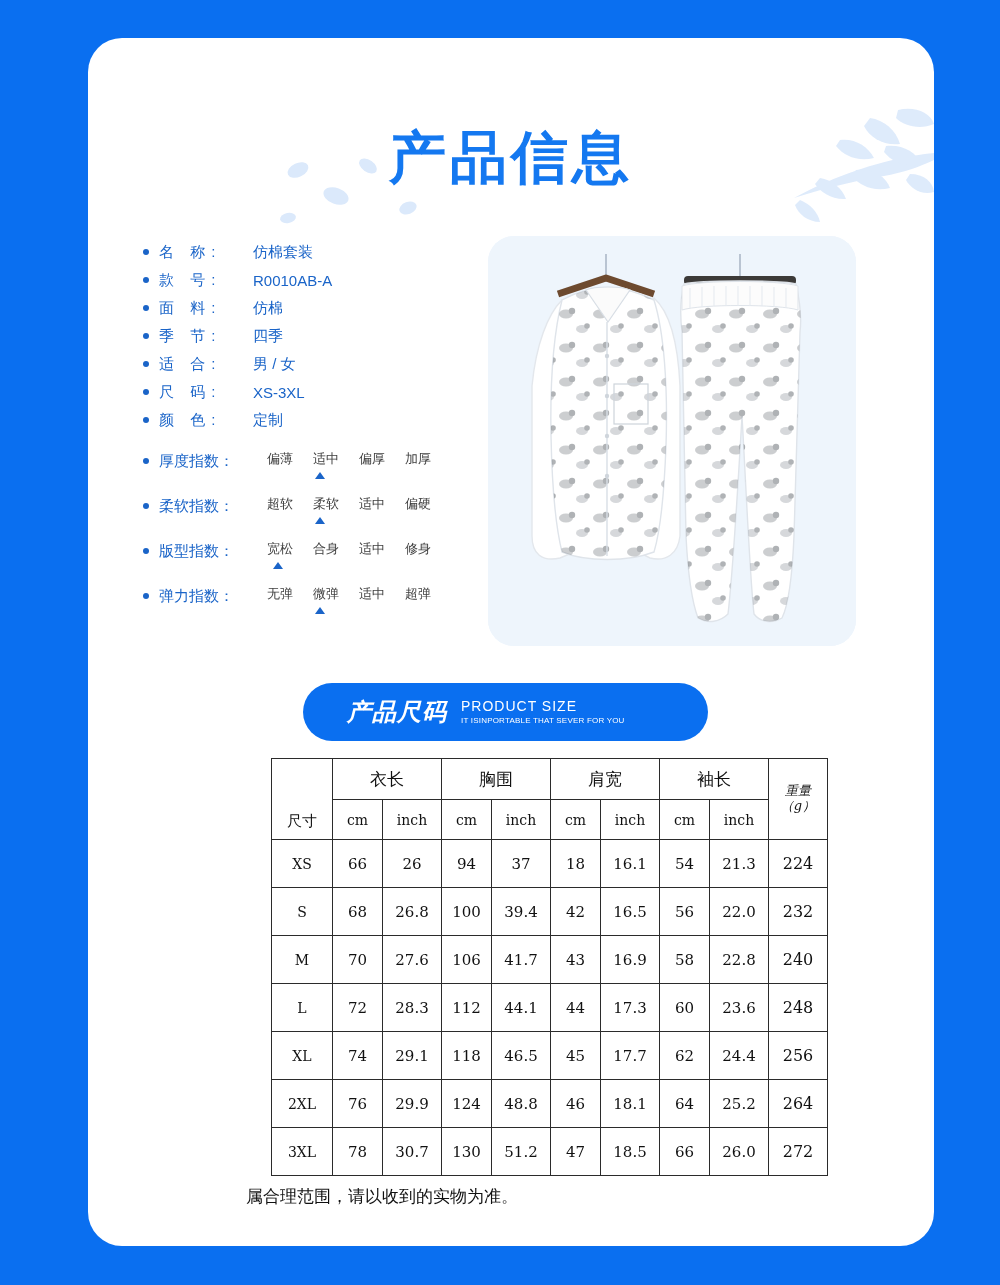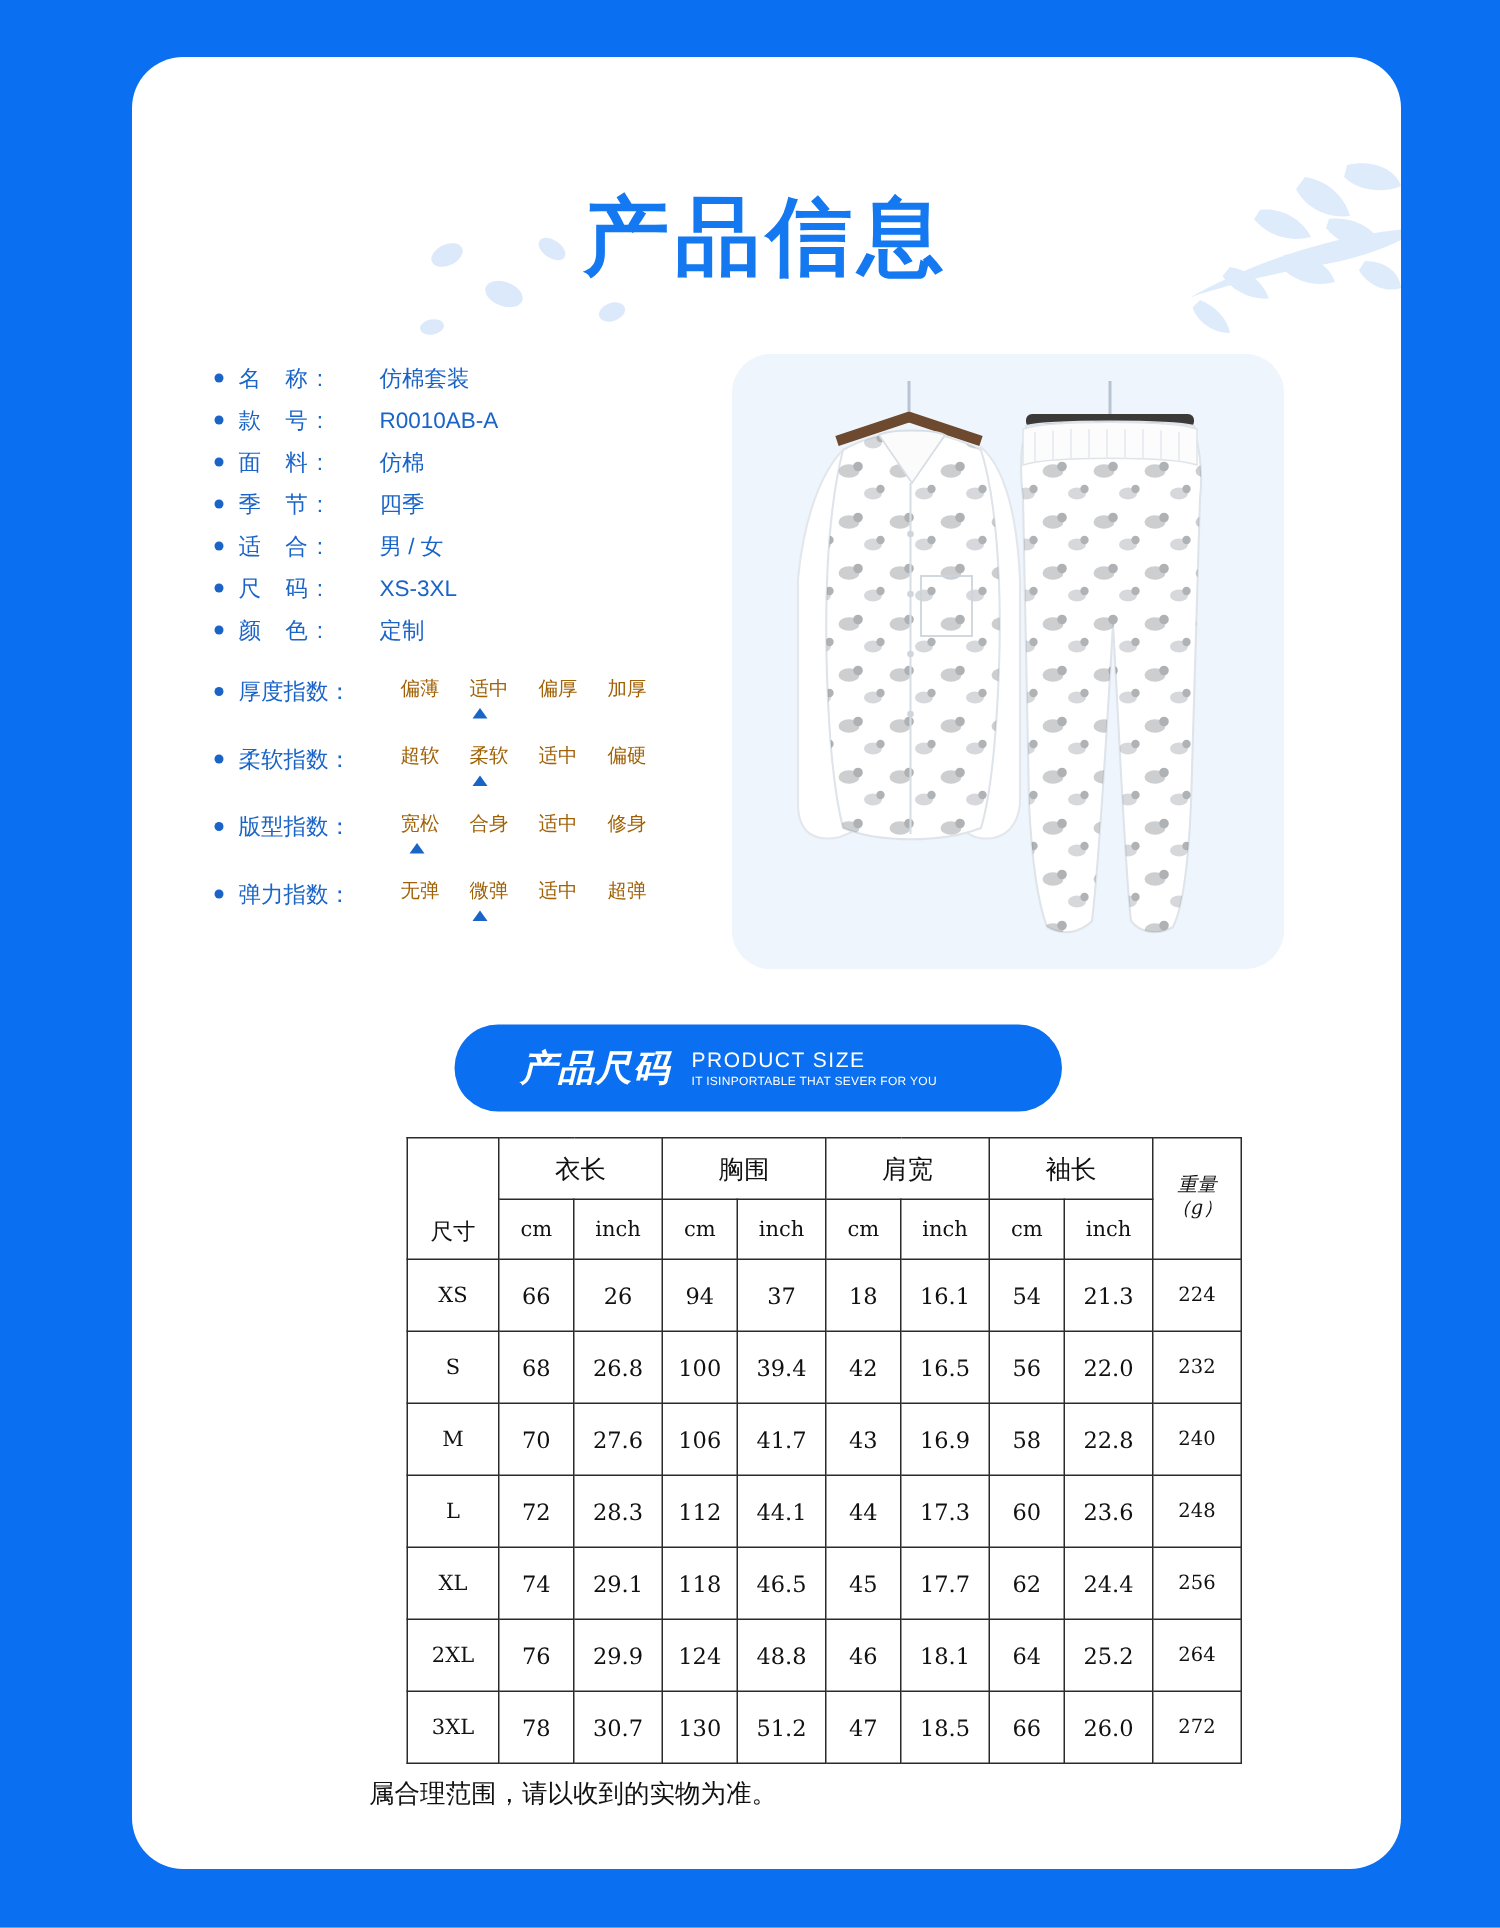--- a/index.html
+++ b/index.html
@@ -116,21 +116,21 @@
   }
   .scale {
     position: relative;
     width: 180px;
     flex: 0 0 auto;
   }
   .scale-opts {
     display: flex;
     justify-content: space-between;
     font-size: 13px;
-    color: #a16207;
+    color: #404040;
     padding-bottom: 5px;
   }
   .scale-opt { width: 42px; text-align: center; }
   .scale-line {
     height: 2px;
     background: #1a64c8;
     width: 100%;
   }
   .scale-marker {
     position: absolute;
@@ -199,21 +199,21 @@
     color: #111;
   }
   .h-group { height: 38px; font-size: 17px; }
   .h-unit { height: 37px; font-size: 14px; }
   .col-size { width: 58px; font-size: 15px; }
   .col-cm { width: 47px; }
   .col-inch { width: 56px; }
   .col-weight { width: 56px; font-size: 13px; line-height:1.15;font-style:italic;}
   table.sizes tbody td { height: 45px; font-size: 15px; }
   table.sizes tbody td.sz { font-size: 14px; }
-  table.sizes tbody td.wt { font-size: 13px; }
+  table.sizes tbody td.wt { font-size: 16px; }
 
   
   .note {
     position: absolute;
     left: 130px;
     top: 1145px;
     width: 640px;
     font-size: 17px;
     color: #111;
     line-height: 1.6;

